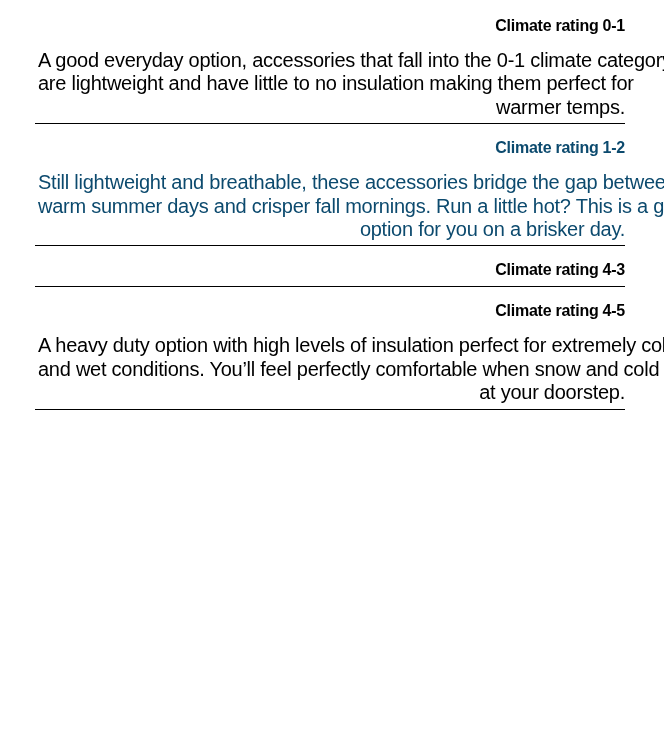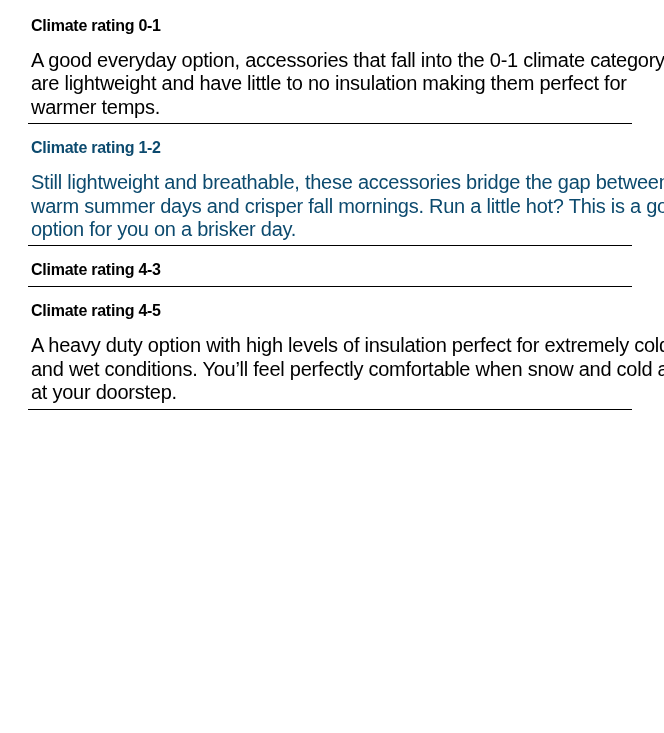--- a/index.html
+++ b/index.html
@@ -13,21 +13,21 @@
     height: 733px;
     overflow: hidden;
     font-family: "Liberation Sans", sans-serif;
   }
   .doc {
     margin-left: 24px;
     width: 612px;
     padding-top: 2px;
     color: #000000;
   }
-  .rating-section { margin: 4px; padding: 0; }
+  .rating-section { margin: 11px; padding: 0; text-align: right; }
   .heading {
     margin: 12px 0 0 0;
     padding: 0 0 0 3px;
     font-size: 16px;
     line-height: 24px;
     font-weight: 700;
     letter-spacing: -0.25px;
     color: #000000;
     white-space: pre;
   }

